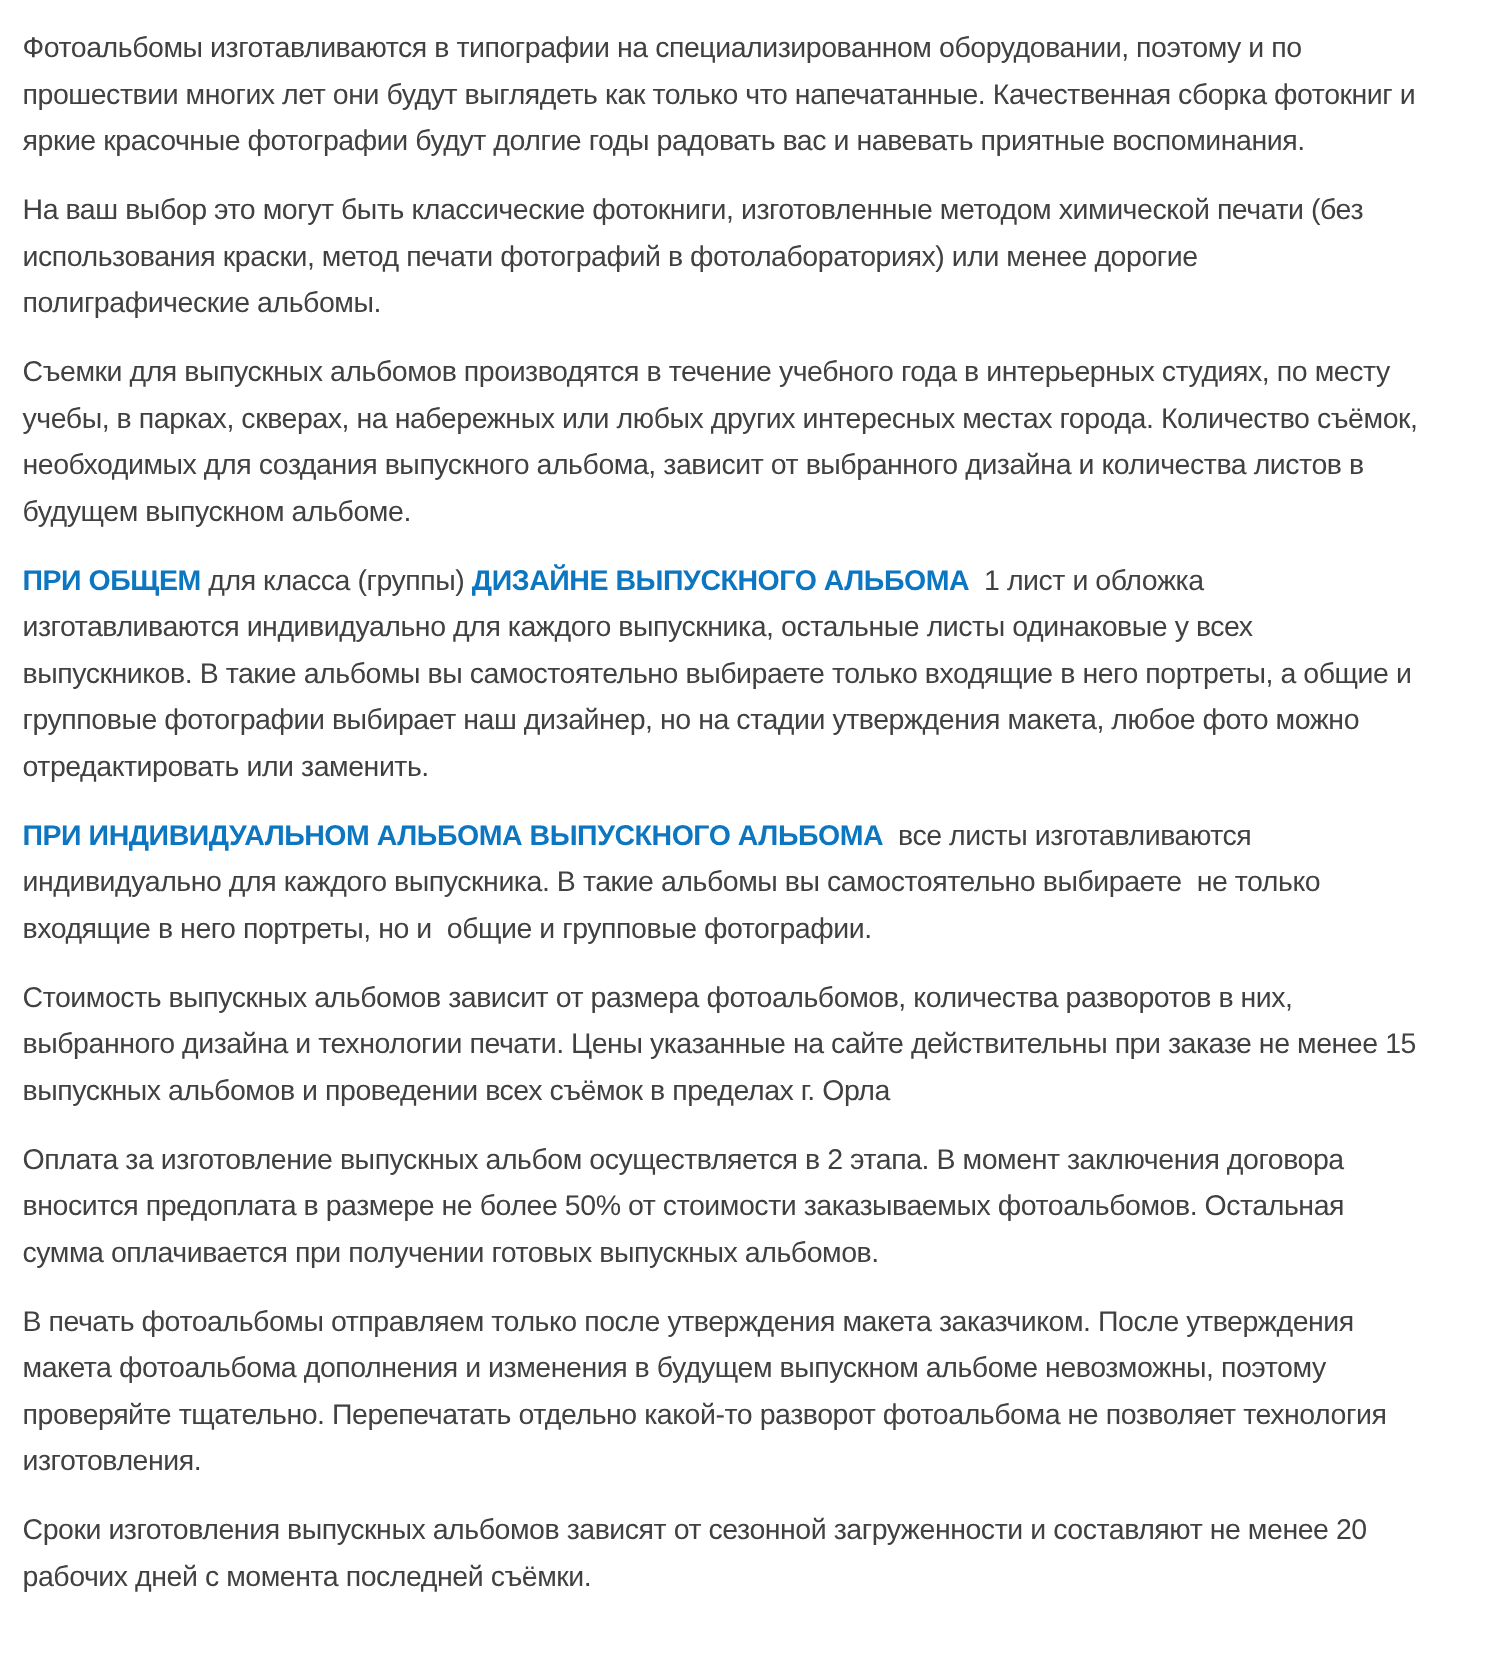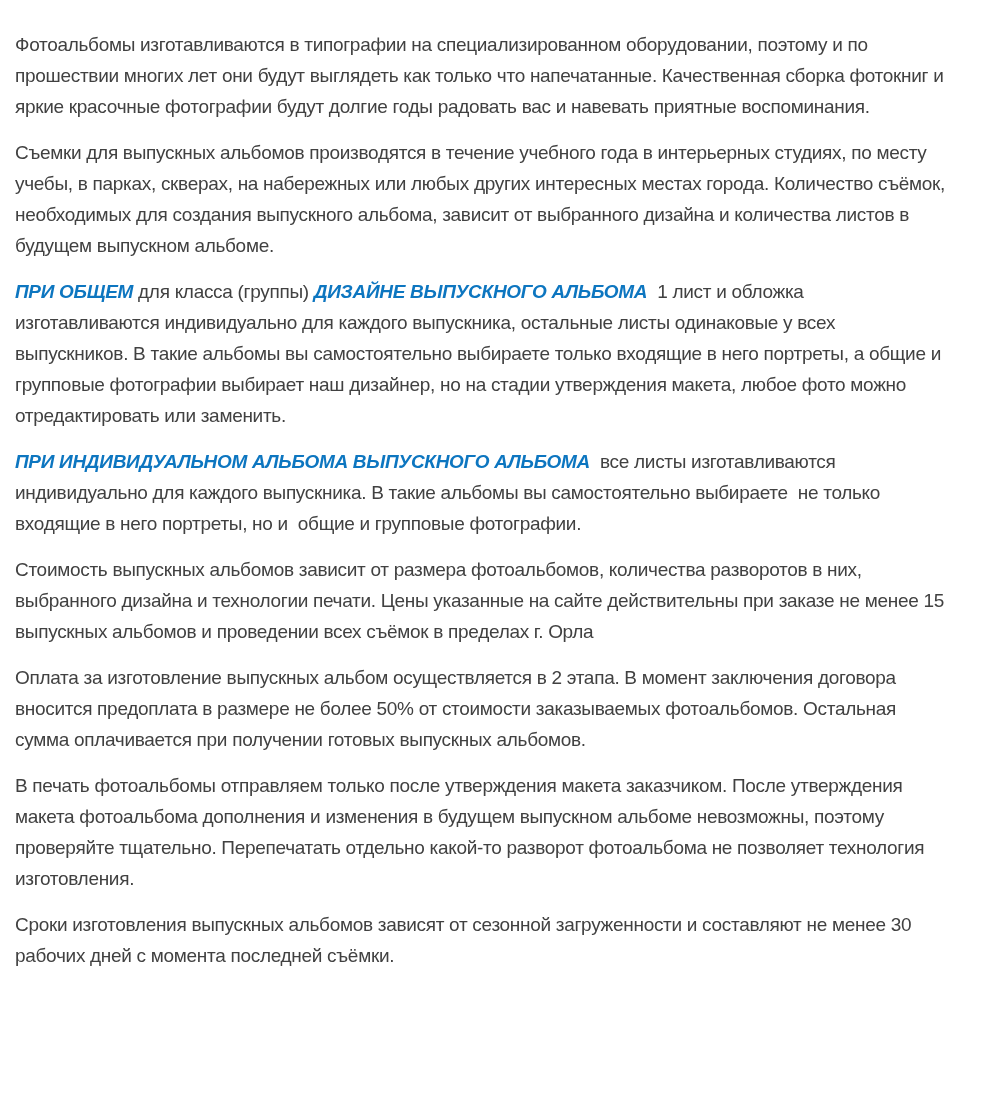--- a/index.html
+++ b/index.html
@@ -13,50 +13,50 @@
     box-sizing: border-box;
     font-family: "Liberation Sans", sans-serif;
     overflow: hidden;
   }
   .article {
     box-sizing: border-box;
     width: 990px;
     padding: 17px 40px 0 15px;
   }
   .article p {
-    margin: 12px 0 15px 0;
+    margin: 0 0 15px 0;
     font-size: 19px;
     line-height: 31px;
     font-weight: 400;
     letter-spacing: -0.3px;
     color: #414141;
     white-space: pre-wrap;
   }
   .article p span.run {
     color: #414141;
   }
   .article p span.hl {
     color: #0d76c0;
     font-weight: 700;
-    font-style: italic;
   }
 </style>
 </head>
 <body>
 
 <main class="article">
   <p><span class="run">Фотоальбомы изготавливаются в типографии на специализированном оборудовании, поэтому и по прошествии многих лет они будут выглядеть как только что напечатанные. Качественная сборка фотокниг и яркие красочные фотографии будут долгие годы радовать вас и навевать приятные воспоминания.</span></p>
 
+  <p><span class="run">На ваш выбор это могут быть классические фотокниги, изготовленные методом химической печати (без использования краски, метод печати фотографий в фотолабораториях) или менее дорогие полиграфические альбомы.</span></p>
 
   <p><span class="run">Съемки для выпускных альбомов производятся в течение учебного года в интерьерных студиях, по месту учебы, в парках, скверах, на набережных или любых других интересных местах города. Количество съёмок, необходимых для создания выпускного альбома, зависит от выбранного дизайна и количества листов в будущем выпускном альбоме.</span></p>
 
   <p><span class="run hl">ПРИ ОБЩЕМ</span><span class="run"> для класса (группы) </span><span class="run hl">ДИЗАЙНЕ ВЫПУСКНОГО АЛЬБОМА</span><span class="run">  1 лист и обложка изготавливаются индивидуально для каждого выпускника, остальные листы одинаковые у всех выпускников. В такие альбомы вы самостоятельно выбираете только входящие в него портреты, а общие и групповые фотографии выбирает наш дизайнер, но на стадии утверждения макета, любое фото можно отредактировать или заменить.</span></p>
 
   <p><span class="run hl">ПРИ ИНДИВИДУАЛЬНОМ АЛЬБОМА ВЫПУСКНОГО АЛЬБОМА</span><span class="run">  все листы изготавливаются индивидуально для каждого выпускника. В такие альбомы вы самостоятельно выбираете  не только входящие в него портреты, но и  общие и групповые фотографии.</span></p>
 
   <p><span class="run">Стоимость выпускных альбомов зависит от размера фотоальбомов, количества разворотов в них, выбранного дизайна и технологии печати. Цены указанные на сайте действительны при заказе не менее 15 выпускных альбомов и проведении всех съёмок в пределах г. Орла</span></p>
 
   <p><span class="run">Оплата за изготовление выпускных альбом осуществляется в 2 этапа. В момент заключения договора вносится предоплата в размере не более 50% от стоимости заказываемых фотоальбомов. Остальная сумма оплачивается при получении готовых выпускных альбомов.</span></p>
 
   <p><span class="run">В печать фотоальбомы отправляем только после утверждения макета заказчиком. После утверждения макета фотоальбома дополнения и изменения в будущем выпускном альбоме невозможны, поэтому проверяйте тщательно. Перепечатать отдельно какой-то разворот фотоальбома не позволяет технология изготовления.</span></p>
 
-  <p><span class="run">Сроки изготовления выпускных альбомов зависят от сезонной загруженности и составляют не менее 30 рабочих дней с момента последней съёмки.</span></p>
+  <p><span class="run">Сроки изготовления выпускных альбомов зависят от сезонной загруженности и составляют не менее 20 рабочих дней с момента последней съёмки.</span></p>
 </main>
 
 </body></html>

